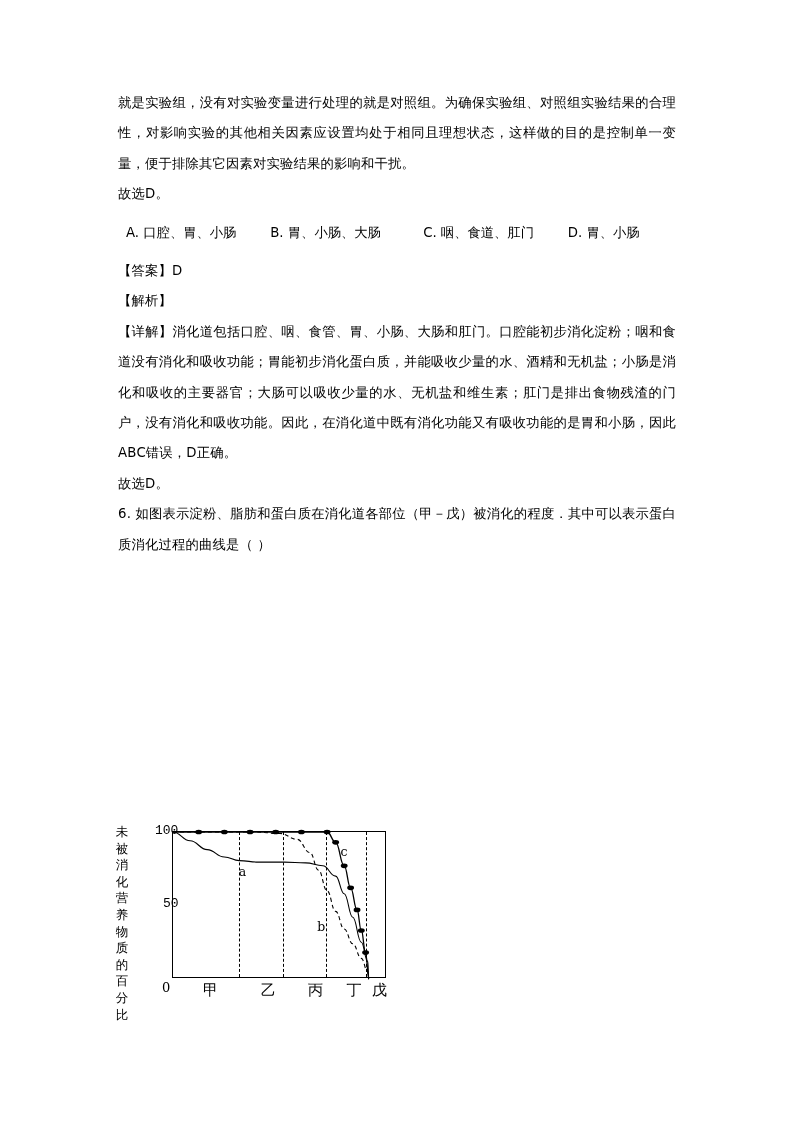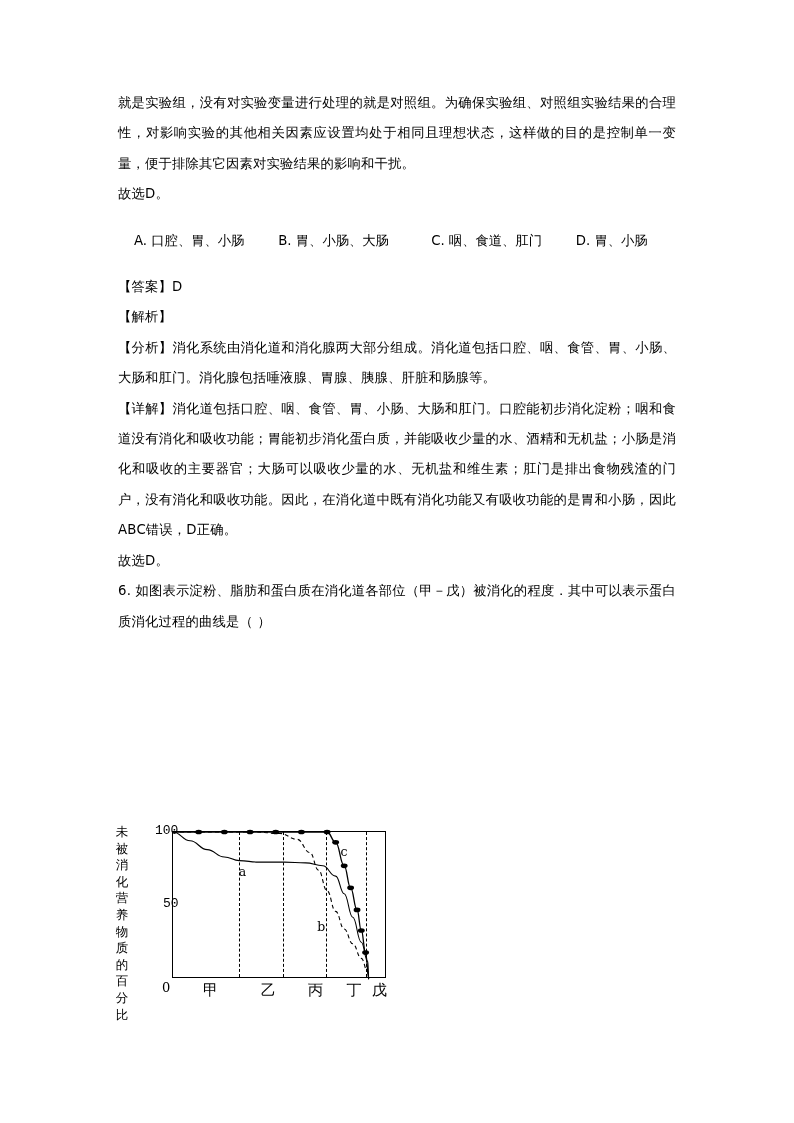--- a/index.html
+++ b/index.html
@@ -41,21 +41,21 @@
     white-space: normal;
   }
 
   .para.just {
     text-align-last: left;
   }
 
   .opts {
     font-size: 13.3px;
     line-height: 30.4px;
-    margin: 16px;
+    margin: 8px;
     white-space: pre-wrap;
   }
 
   
   .figure {
     position: absolute;
     left: 112px;
     top: 818px;
     width: 300px;
     height: 235px;
@@ -148,21 +148,20 @@
 
     <p class="para just">故选D。</p>
 
 
     <p class="opts">A. 口腔、胃、小肠        B. 胃、小肠、大肠          C. 咽、食道、肛门        D. 胃、小肠</p>
 
     <p class="para just">【答案】D</p>
 
     <p class="para just">【解析】</p>
 
-    <p class="para">【分析】消化系统由消化道和消化腺两大部分组成。消化道包括口腔、咽、食管、胃、小肠、大肠和肛门。消化腺包括唾液腺、胃腺、胰腺、肝脏和肠腺等。</p>
 
     <p class="para">【详解】消化道包括口腔、咽、食管、胃、小肠、大肠和肛门。口腔能初步消化淀粉；咽和食道没有消化和吸收功能；胃能初步消化蛋白质，并能吸收少量的水、酒精和无机盐；小肠是消化和吸收的主要器官；大肠可以吸收少量的水、无机盐和维生素；肛门是排出食物残渣的门户，没有消化和吸收功能。因此，在消化道中既有消化功能又有吸收功能的是胃和小肠，因此ABC错误，D正确。</p>
 
     <p class="para just">故选D。</p>
 
     <p class="para">6. 如图表示淀粉、脂肪和蛋白质在消化道各部位（甲－戊）被消化的程度．其中可以表示蛋白质消化过程的曲线是（      ）</p>
 
   </div>
 
   <div class="figure">

